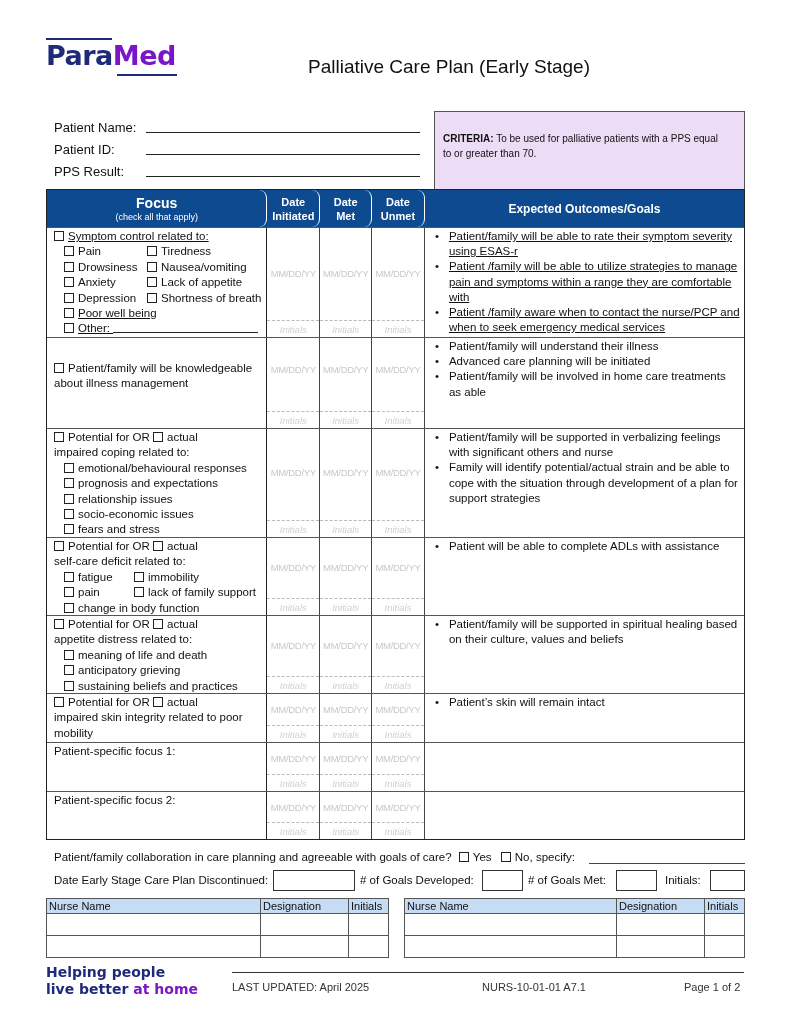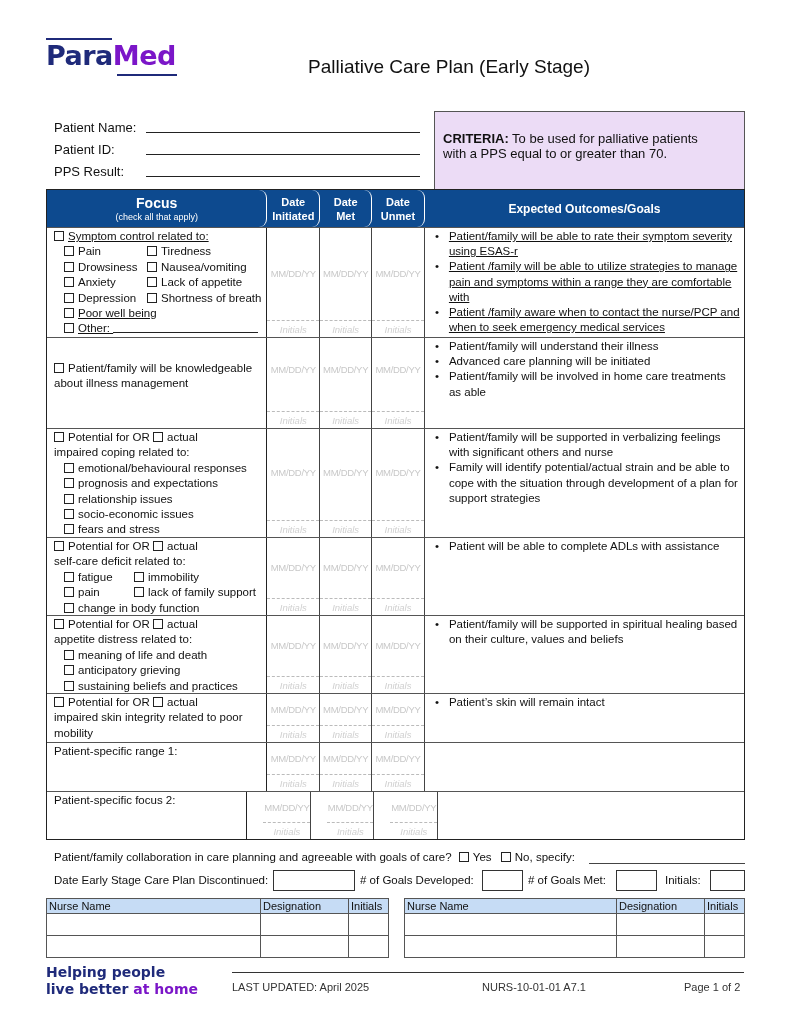--- a/index.html
+++ b/index.html
@@ -13,21 +13,21 @@
   .logo .para { color: #1f2a7a; }
   .logo .med { color: #7b16c8; }
 
   .doc-title { position: absolute; left: 308px; top: 56px; font-weight: normal; font-size: 19px; color: #111; }
 
   .pfields { position: absolute; left: 54px; top: 118px; }
   .pfield { position: relative; height: 22px; width: 366px; }
   .pfield .lbl { position: absolute; left: 0; top: 2px; font-size: 13px; }
   .pfield .line { position: absolute; left: 92px; right: 0; top: 14px; border-bottom: 1px solid #222; }
 
-  .criteria { position: absolute; left: 434px; top: 111px; width: 311px; height: 84px; background: #ecdcf6; border: 1px solid #555; padding: 19px 20px 0 8px; font-size: 13px; line-height: 15px; }
+  .criteria { position: absolute; left: 434px; top: 111px; width: 311px; height: 84px; background: #ecdcf6; border: 1px solid #555; padding: 19px 20px 0 8px; font-size: 10px; line-height: 15px; }
   .criteria b { font-weight: bold; }
 
   .table { position: absolute; left: 46px; top: 189px; width: 699px; border: 1px solid #222; }
   .thead { display: flex; height: 37px; background: #0d4a8f; color: #fff; }
   .thead div { border-right: 1px solid #fff; display: flex; flex-direction: column; align-items: center; justify-content: center; font-weight: bold; text-align: center; border-radius: 8px; }
   .thead div:last-child { border-right: none; }
   .th-focus .t1 { font-size: 14px; line-height: 16px; }
   .th-focus .t2 { font-size: 9px; font-weight: normal; line-height: 12px; }
   .th-date { font-size: 11px; line-height: 14px; }
   .th-goals { font-size: 12px; }
@@ -297,38 +297,38 @@
       </div>
     <div class="cell-goals">
       <ul>
         <li>Patient’s skin will remain intact</li>
       </ul>
     </div>
   </div>
 
   <div class="trow" style="height:49px;">
     <div class="cell-focus">
-      <div>Patient-specific range 1:</div>
+      <div>Patient-specific focus 1:</div>
     </div>
     <div class="cell-date c-d">
         <span class="ph" style="top:10px">MM/DD/YY</span>
         <span class="init">Initials</span>
       </div>
     <div class="cell-date c-d2">
         <span class="ph" style="top:10px">MM/DD/YY</span>
         <span class="init">Initials</span>
       </div>
     <div class="cell-date c-d">
         <span class="ph" style="top:10px">MM/DD/YY</span>
         <span class="init">Initials</span>
       </div>
     <div class="cell-goals"></div>
   </div>
 
-  <div class="trow" style="height:48px;gap:16px;">
+  <div class="trow" style="height:48px;">
     <div class="cell-focus">
       <div>Patient-specific focus 2:</div>
     </div>
     <div class="cell-date c-d">
         <span class="ph" style="top:10px">MM/DD/YY</span>
         <span class="init">Initials</span>
       </div>
     <div class="cell-date c-d2">
         <span class="ph" style="top:10px">MM/DD/YY</span>
         <span class="init">Initials</span>

